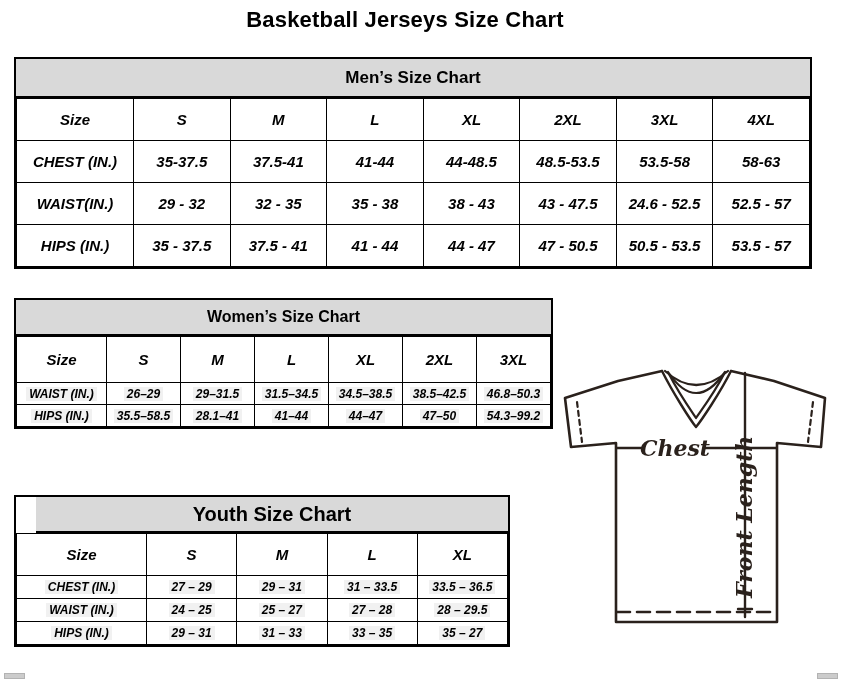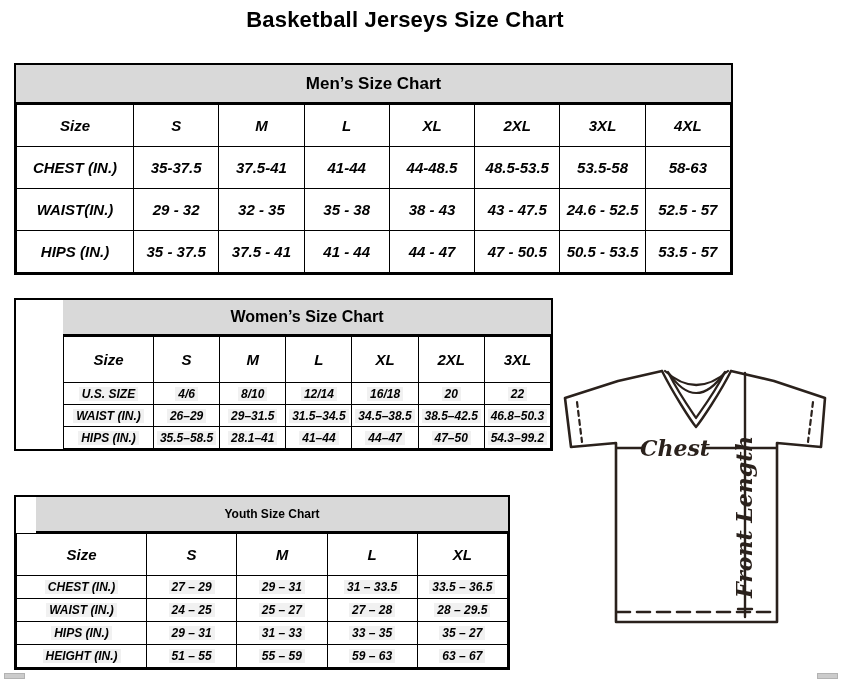--- a/index.html
+++ b/index.html
@@ -22,26 +22,26 @@
     border: 2px solid #000;
     background: #fff;
     box-sizing: border-box;
   }
   .chart-caption {
     background: #d9d9d9;
     border-bottom: 2px solid #000;
     display: flex; align-items: center; justify-content: center;
     font-weight: bold;
   }
-  #men-box   { left: 14px; top: 63px;  width: 719px; }
-  #women-box { left: 14px; top: 298px; width: 539px; padding-left: 47px; }
+  #men-box   { left: 14px; top: 57px;  width: 798px; }
+  #women-box { left: 14px; top: 298px; width: 539px; }
   #youth-box { left: 14px; top: 495px; width: 496px; }
   #men-box   .chart-caption { height: 37px; font-size: 17px; }
   #women-box .chart-caption { height: 34px; font-size: 16px; }
-  #youth-box .chart-caption { height: 34px; font-size: 12px; margin-left: 20px; }
+  #youth-box .chart-caption { height: 34px; font-size: 20px; margin-left: 20px; }
 
   table.size-table {
     border-collapse: collapse;
     table-layout: fixed;
     width: 100%;
     font-style: italic;
   }
   table.size-table th, table.size-table td {
     border: 1px solid #000;
     text-align: center;
@@ -168,29 +168,20 @@
           <th>S</th>
           <th>M</th>
           <th>L</th>
           <th>XL</th>
           <th>2XL</th>
           <th>3XL</th>
         </tr>
       </thead>
       <tbody>
         <tr>
-          <th scope="row"><span>U.S. SIZE</span></th>
-          <td><span>4/6</span></td>
-          <td><span>8/10</span></td>
-          <td><span>12/14</span></td>
-          <td><span>16/18</span></td>
-          <td><span>20</span></td>
-          <td><span>22</span></td>
-        </tr>
-        <tr>
           <th scope="row"><span>WAIST (IN.)</span></th>
           <td><span>26–29</span></td>
           <td><span>29–31.5</span></td>
           <td><span>31.5–34.5</span></td>
           <td><span>34.5–38.5</span></td>
           <td><span>38.5–42.5</span></td>
           <td><span>46.8–50.3</span></td>
         </tr>
         <tr>
           <th scope="row"><span>HIPS (IN.)</span></th>
@@ -239,27 +230,20 @@
           <td><span>27 – 28</span></td>
           <td><span>28 – 29.5</span></td>
         </tr>
         <tr>
           <th scope="row"><span>HIPS (IN.)</span></th>
           <td><span>29 – 31</span></td>
           <td><span>31 – 33</span></td>
           <td><span>33 – 35</span></td>
           <td><span>35 – 27</span></td>
         </tr>
-        <tr>
-          <th scope="row"><span>HEIGHT (IN.)</span></th>
-          <td><span>51 – 55</span></td>
-          <td><span>55 – 59</span></td>
-          <td><span>59 – 63</span></td>
-          <td><span>63 – 67</span></td>
-        </tr>
       </tbody>
     </table>
 </div>
 
 <svg id="jersey-diagram" viewBox="0 0 288 310" xmlns="http://www.w3.org/2000/svg">
   <g fill="none" stroke="#2a211c" stroke-linejoin="round" stroke-linecap="round">
 
     <path stroke-width="2.6" d="M107,6 L63,16 L10,33 L16,82 L61,78 L61,257 L222,257 L222,78 L266,82 L270,33 L219,16 L176,6"></path>
 
     <path stroke-width="2.4" d="M107,6 C118,28 136,56 141,62 C146,56 165,28 176,6"></path>

